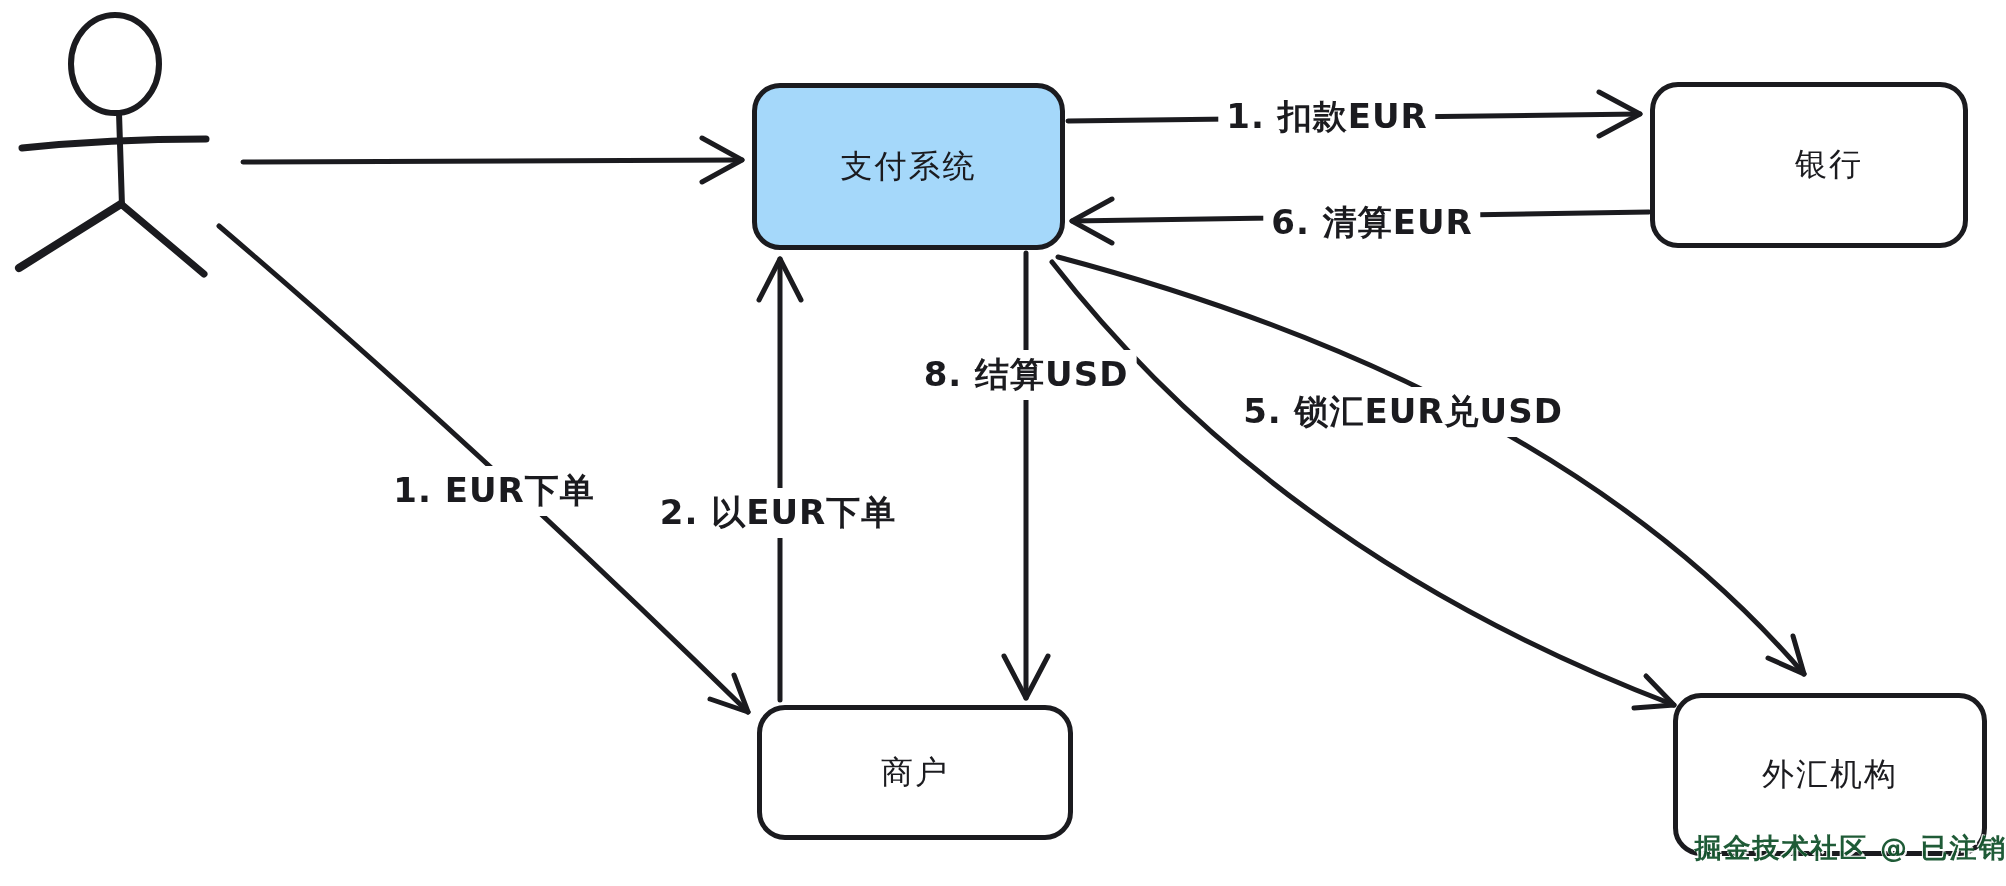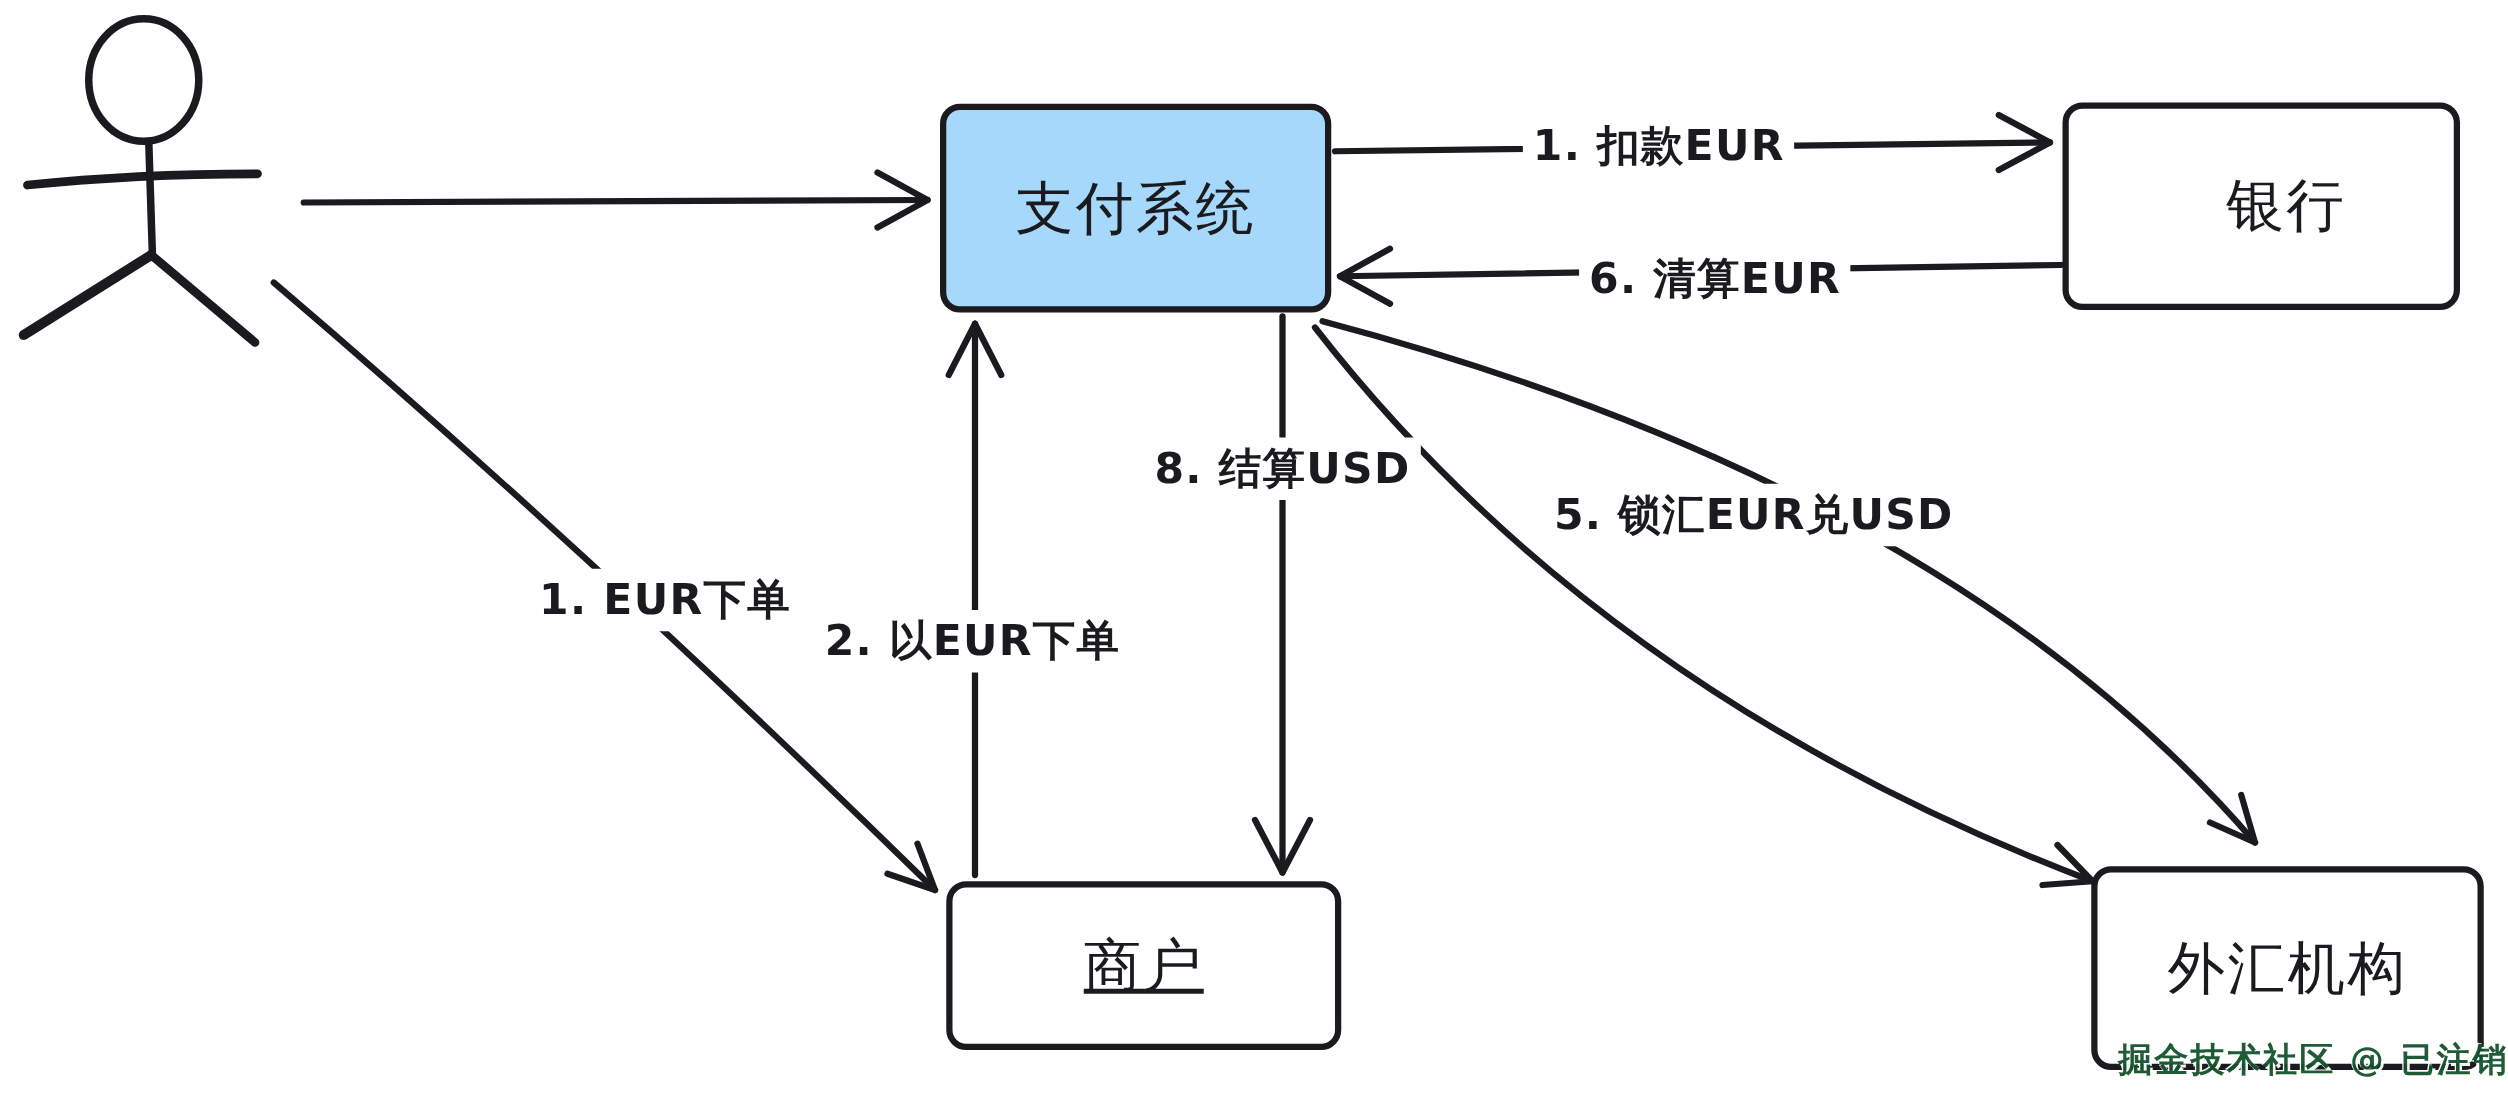--- a/index.html
+++ b/index.html
@@ -5,23 +5,23 @@
   html,body{margin:0;padding:0;background:#ffffff;}
   body{
     width:2006px;height:886px;position:relative;overflow:hidden;
     font-family:"DejaVu Sans","Liberation Sans",sans-serif;
     color:#1b1b1f;
   }
   .canvas{position:absolute;inset:0;}
   svg.strokes{position:absolute;left:0;top:0;z-index:2;}
   .node{
     position:absolute;z-index:1;box-sizing:border-box;
-    border:5px solid #1b1b1f;border-radius:16px;background:#ffffff;
+    border:5px solid #1b1b1f;border-radius:28px;background:#ffffff;
     display:flex;align-items:center;justify-content:center;
-    font-size:46px;font-weight:500;letter-spacing:2px;white-space:nowrap;
+    font-size:32px;font-weight:500;letter-spacing:2px;white-space:nowrap;
   }
   .node.blue{background:#a5d8fa;}
   .flow-label{
     position:absolute;z-index:3;transform:translate(-50%,-50%);
     background:#ffffff;padding:2px 8px;white-space:nowrap;
     font-size:34px;font-weight:700;letter-spacing:1px;
   }
   .watermark{
     position:absolute;z-index:4;transform:translate(-50%,-50%);
     font-size:27px;font-weight:700;letter-spacing:2px;white-space:nowrap;
@@ -35,21 +35,21 @@
 <div class="canvas">
 
   <div class="node blue" style="left:752px;top:83px;width:313px;height:167px;">
     <span>支付系统</span>
   </div>
 
   <div class="node" style="left:1650px;top:82px;width:318px;height:166px;padding-left:40px;">
     <span>银行</span>
   </div>
 
-  <div class="node" style="left:757px;top:705px;width:316px;height:135px;text-decoration:underline;">
+  <div class="node" style="left:757px;top:705px;width:316px;height:135px;">
     <span>商户</span>
   </div>
 
   <div class="node" style="left:1673px;top:693px;width:314px;height:163px;">
     <span>外汇机构</span>
   </div>
 
   <svg class="strokes" width="2006" height="886" viewBox="0 0 2006 886" fill="none" stroke="#1b1b1f" stroke-width="5" stroke-linecap="round" stroke-linejoin="round">
 
     <g>
@@ -94,21 +94,21 @@
       <path d="M1052,262 Q1280,555 1674,705"></path>
       <path d="M1674,705 L1634,708 M1674,705 L1646,676"></path>
     </g>
 
     <g>
       <path d="M1026,253 L1026,698"></path>
       <path d="M1026,698 L1004,656 M1026,698 L1048,656"></path>
     </g>
   </svg>
 
-  <div class="flow-label" style="left:494px;top:480px;margin-left:38px;">1. EUR下单</div>
+  <div class="flow-label" style="left:494px;top:491px;">1. EUR下单</div>
   <div class="flow-label" style="left:778px;top:513px;">2. 以EUR下单</div>
   <div class="flow-label" style="left:1327px;top:117px;">1. 扣款EUR</div>
   <div class="flow-label" style="left:1403px;top:412px;">5. 锁汇EUR兑USD</div>
   <div class="flow-label" style="left:1372px;top:223px;">6. 清算EUR</div>
   <div class="flow-label" style="left:1026px;top:375px;">8. 结算USD</div>
 
   <div class="watermark" style="left:1851px;top:848px;">掘金技术社区 @ 已注销</div>
 </div>
 
 </body></html>

